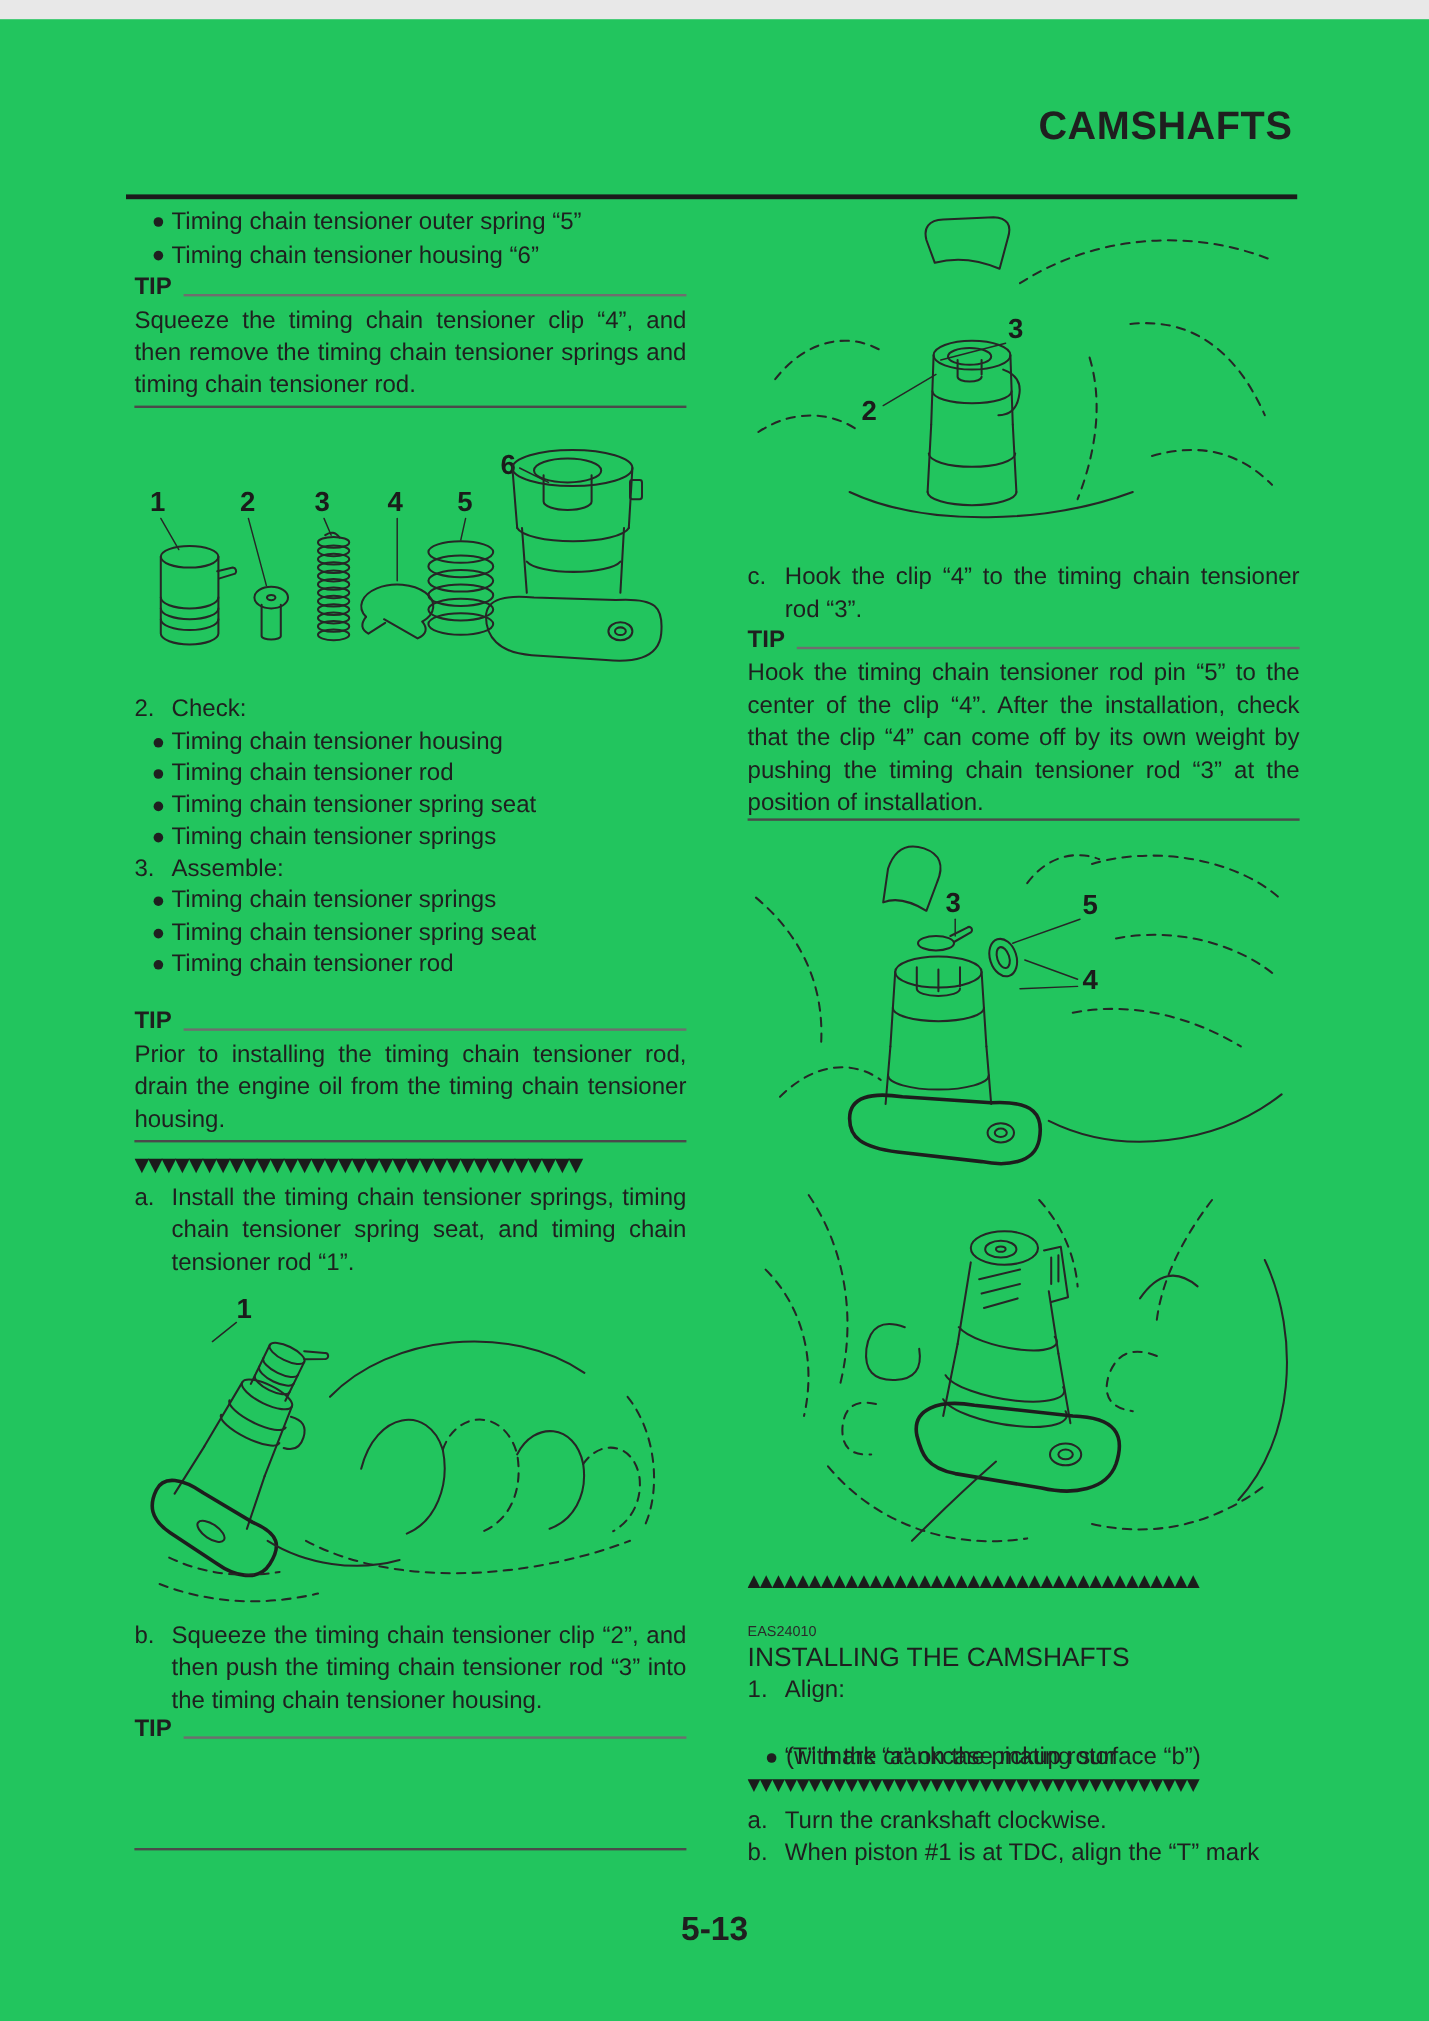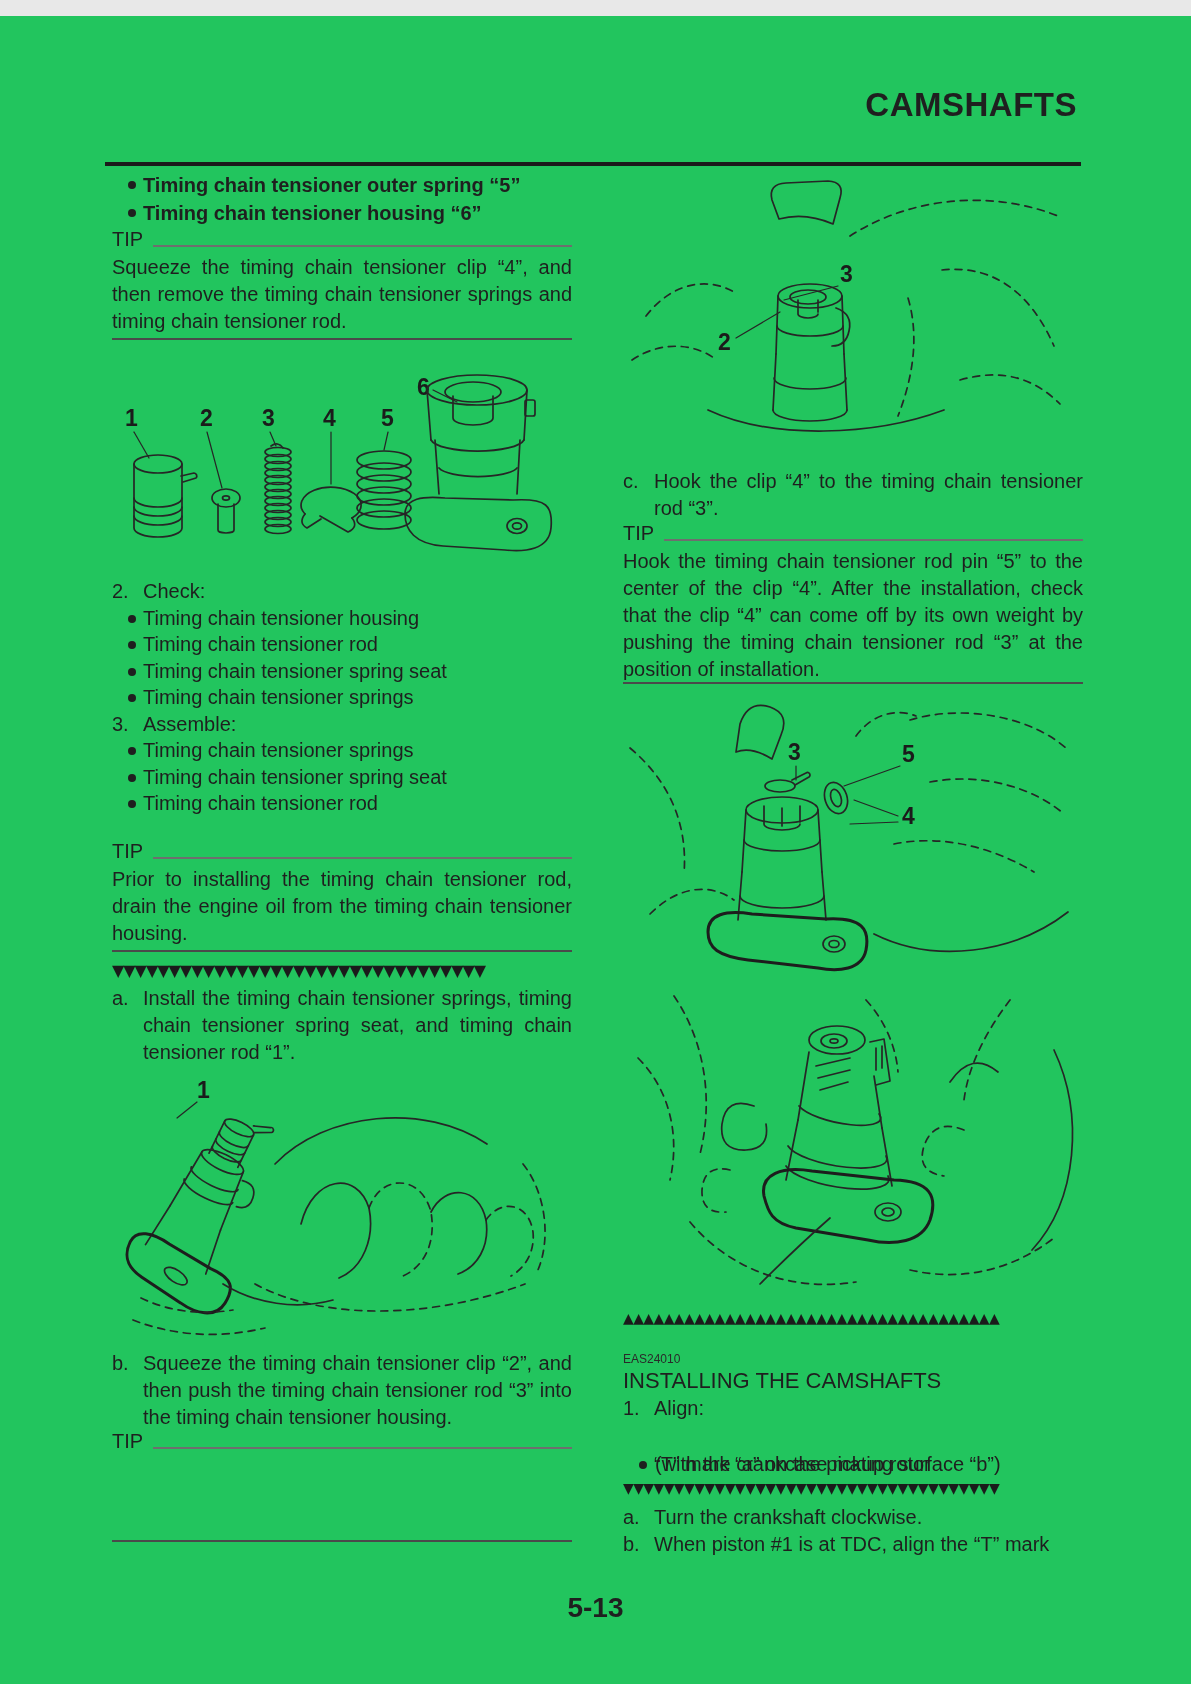--- a/index.html
+++ b/index.html
@@ -7,21 +7,21 @@
     position:relative; width:1191px; height:1684px; margin:16px auto;
     background:#22c55e; overflow:hidden;
     font-family:"Liberation Sans","DejaVu Sans",sans-serif;
     color:#1f1f1f; font-size:20px; line-height:27px;
   }
   .abs { position:absolute; }
   .h1 { font-size:33px; font-weight:bold; letter-spacing:0.5px; line-height:34px; }
   .rule-thick { position:absolute; height:4px; background:#1b1b1b; }
   .rule-thin  { position:absolute; height:2px; background:#4a4a4a; }
   .tip-head { display:flex; width:460px; height:26px; }
-  .tip-label { font-weight:normal; font-size:20px; line-height:26px;text-align:center; }
+  .tip-label { font-weight:bold; font-size:20px; line-height:26px;text-align:center; }
   .tip-rule { flex:1; align-self:flex-end; height:2px; margin:0 0 5px 10px; background:#6e6e6e; }
   .jpara { text-align:justify; }
   .step { position:absolute; width:460px; }
   .step-letter { position:absolute; left:0; top:0; }
   .step-body { margin-left:31px; }
   .numline { position:relative; padding-left:31px; }
   .numline .num { position:absolute; left:0; }
   .blist div, .b-item { position:relative; padding-left:31px; }
   .blist div::before, .b-item::before {
     content:""; position:absolute; left:16px; top:10px;
@@ -42,21 +42,21 @@
   .fig-num { font-family:"Liberation Sans","DejaVu Sans",sans-serif; font-size:23px; font-weight:bold; fill:#1b1b1b; }
 </style>
 </head>
 <body>
 
 <div class="page">
 
   <div class="abs h1" style="top:72px; right:114px;">CAMSHAFTS</div>
   <div class="rule-thick" style="left:105px; top:146px; width:976px;"></div>
 
-  <div class="abs blist" style="left:112px; top:155px; width:460px; line-height:28px;font-weight:bold;">
+  <div class="abs blist" style="left:112px; top:155px; width:460px; line-height:28px;">
       <div>Timing chain tensioner outer spring “5”</div>
       <div>Timing chain tensioner housing “6”</div>
     </div>
 
   <div class="abs tip-head" style="left:112px; top:210px;">
     <span class="tip-label">TIP</span>
     <span class="tip-rule"></span>
   </div>
   <div class="abs jpara" style="left:112px; top:238px; width:460px;">Squeeze the timing chain tensioner clip “4”, and then remove the timing chain tensioner springs and timing chain tensioner rod.</div>
   <div class="rule-thin" style="left:112px; top:322px; width:460px;"></div>

